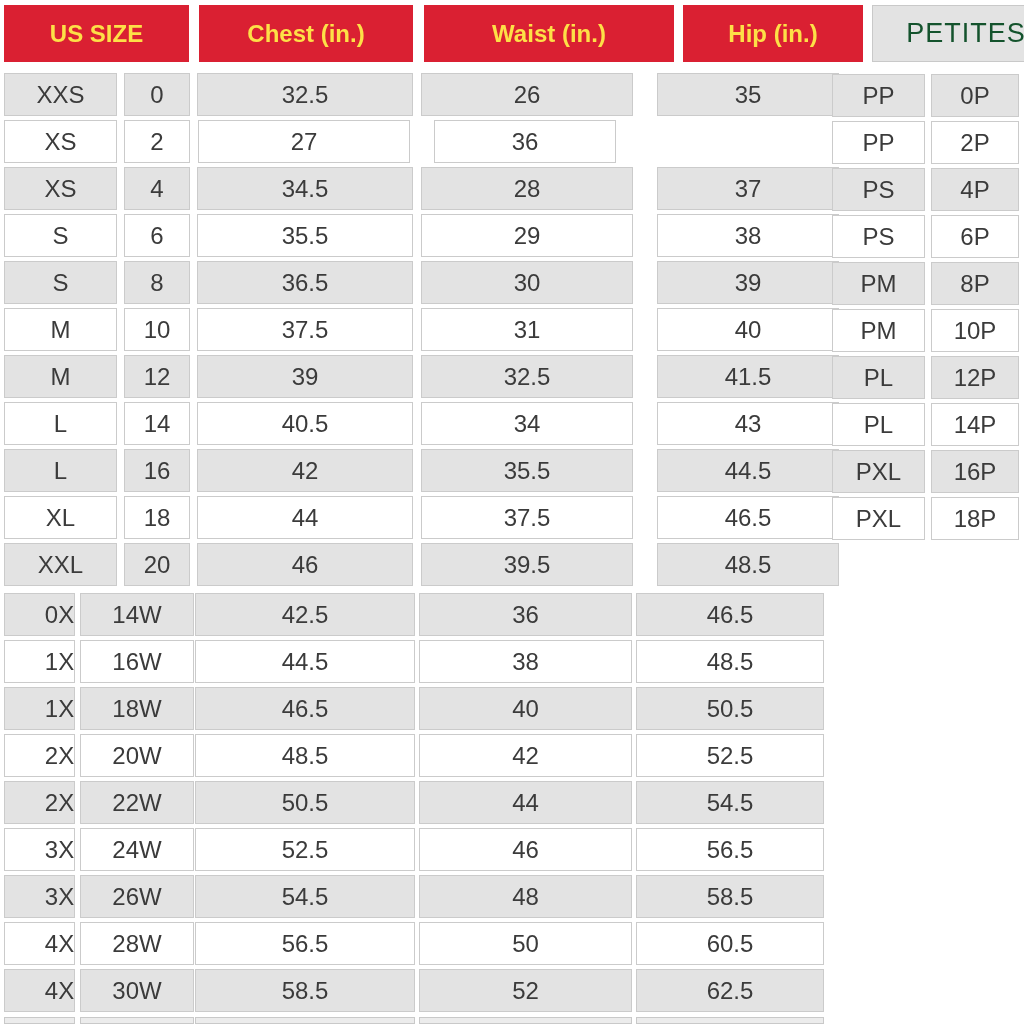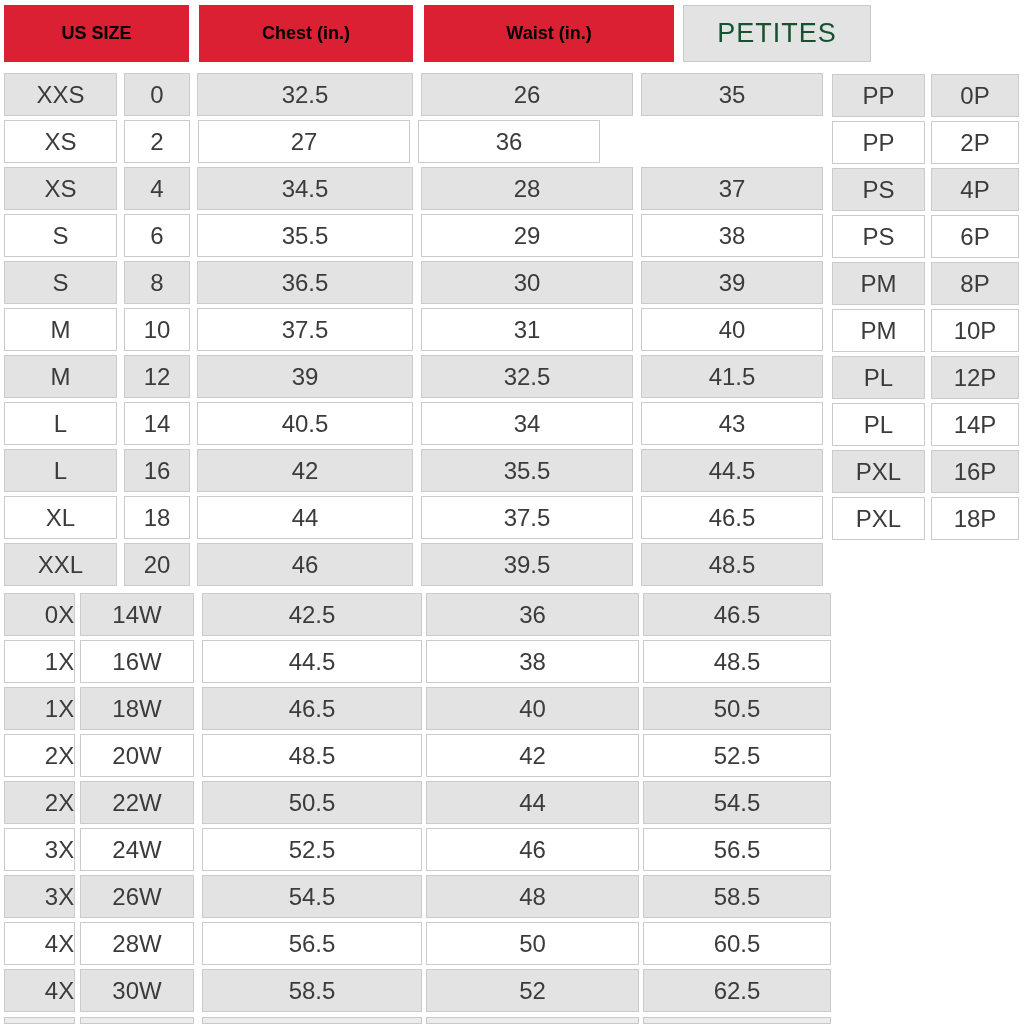--- a/index.html
+++ b/index.html
@@ -4,21 +4,21 @@
 <style>
   html,body{margin:0;padding:0;background:#ffffff;}
   .page{
     position:relative;width:1024px;height:1024px;background:#ffffff;
     font-family:"Liberation Sans",sans-serif;overflow:hidden;
   }
   
   .hdr{position:absolute;top:5px;left:0;display:flex;height:57px;}
   .hcell{
     box-sizing:border-box;height:57px;display:flex;align-items:center;justify-content:center;
-    font-weight:bold;font-size:18px;color:#000000;background:#da2032;
+    font-weight:bold;font-size:24px;color:#fde047;background:#da2032;
   }
   .h0{width:185px;margin-left:4px;}
   .h1{width:214px;margin-left:10px;}
   .h2{width:250px;margin-left:11px;}
   .h3{width:180px;margin-left:9px;}
   .h4{
     width:188px;margin-left:9px;background:#e3e3e3;color:#14532d;
     font-weight:normal;border:1px solid #c9c9c9;letter-spacing:1px;font-size:27px;
   }
   
@@ -30,42 +30,43 @@
   .cell{
     box-sizing:border-box;border:1px solid #cbcbcb;height:43px;
     display:flex;align-items:center;justify-content:center;
     font-size:24px;color:#3b3b3b;background:#ffffff;
   }
   .row.gray .cell{background:#e3e3e3;}
   .reg .c0{width:113px;margin-left:4px;}
   .reg .c1{width:66px;margin-left:7px;}
   .reg .c2{width:216px;margin-left:7px;}
   .reg .c3{width:212px;margin-left:8px;}
-  .reg .c4{width:182px;margin-left:8px;}
+  .reg .c4{width:182px;margin-left:24px;}
   .plus .c0{width:71px;margin-left:4px;padding-left:40px;}
   .plus .c1{width:114px;margin-left:5px;}
-  .plus .c2{width:220px;margin-left:8px;}
+  .plus .c2{width:220px;margin-left:1px;}
   .plus .c3{width:213px;margin-left:4px;}
   .plus .c4{width:188px;margin-left:4px;}
   .pet .c0{width:93px;}
   .pet .c1{width:88px;margin-left:6px;}
   
   #sliver-row{position:absolute;top:1017px;left:0;}
   .sliver{height:7px;margin-bottom:0;}
   .sliver .cell{height:7px;background:#ececec;border-color:#c9c9c9;}
 </style>
 </head>
 <body>
 
 <div class="page">
 
   <div class="hdr">
     <div class="hcell h0">US SIZE</div>
     <div class="hcell h1">Chest (in.)</div>
     <div class="hcell h2">Waist (in.)</div>
+    <div class="hcell h3">Hip (in.)</div>
     <div class="hcell h4">PETITES</div>
   </div>
 
   <div class="rows" id="regular-rows">
       <div class="row reg gray">
         <span class="cell c0">XXS</span>
         <span class="cell c1">0</span>
         <span class="cell c2">32.5</span>
         <span class="cell c3">26</span>
         <span class="cell c4">35</span>

